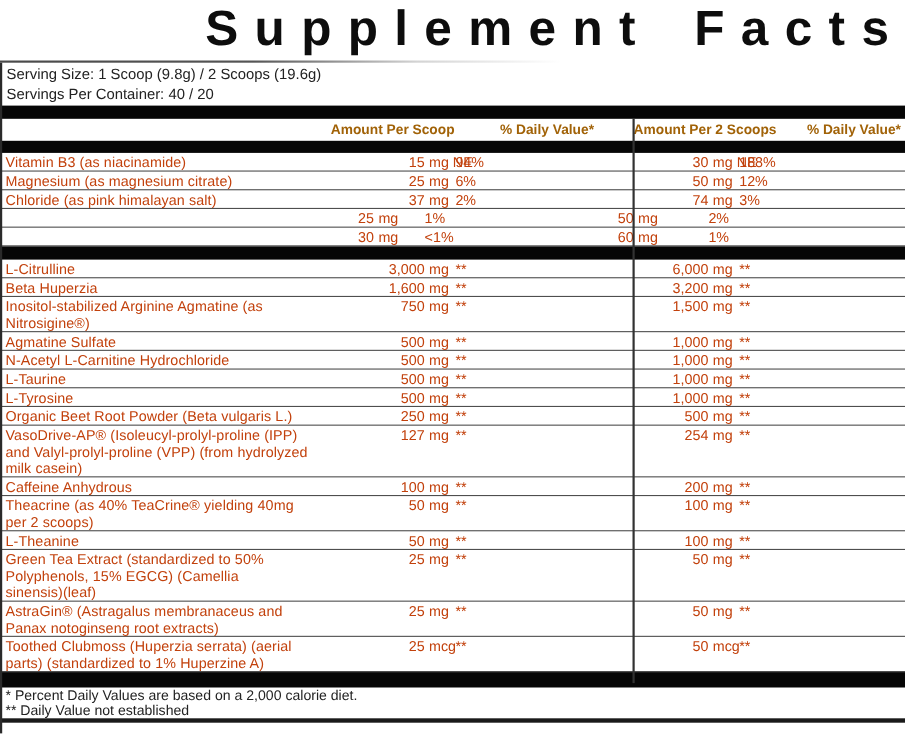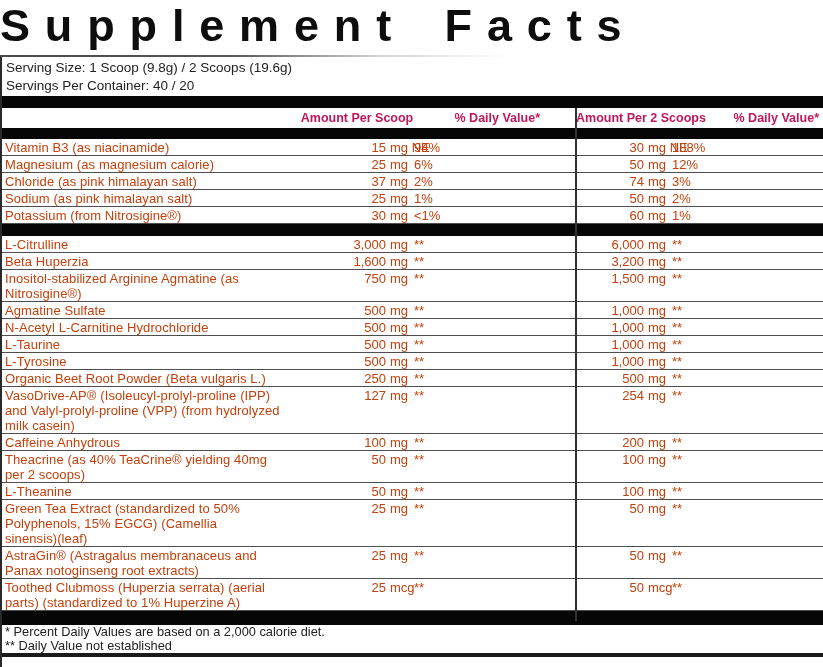--- a/index.html
+++ b/index.html
@@ -7,21 +7,21 @@
     position:relative;
     width:823px; height:667px;
     background:#fff;
     color:#1c1c1c;
     font-family:"Liberation Sans", sans-serif;
     overflow:hidden;
   }
   
   .title {
     height:57px; line-height:52px;
-    text-align:left;
+    text-align:right;
     font-size:45px; font-weight:700;
     letter-spacing:0.33em; word-spacing:0.25em;
     white-space:nowrap;
     color:#0d0d0d;
   }
   .title-rule {
     height:2px; margin-top:-2px;
     background:linear-gradient(to right,#4a4a4a 0%,#555 28%,rgba(130,130,130,.35) 46%,rgba(255,255,255,0) 62%);
   }
   
@@ -31,21 +31,21 @@
   .bar1 { height:12px; }
   .bar2 { height:11px; }
   .bar3 { height:12px; }
   .bar4 { height:14px; }
   .bottom-bar { height:4px; background:#1a1a1a; }
   
   .header-row {
     display:grid;
     grid-template-columns:280px 154px 114px 28px 108px 1fr;
     height:20px; align-items:center;
-    font-size:12.5px; font-weight:700; color:#be185d;
+    font-size:12.5px; font-weight:700; color:#a16207;
   }
   .h-center { text-align:center; white-space:nowrap; }
   .h-right  { text-align:right; white-space:nowrap; }
   .pr8 { padding-right:8px; }
   .pr4 { padding-right:4px; }
   
   .row {
     display:grid;
     grid-template-columns:340px 46px 28px 134px 28px 68px 28px 151px;
     align-items:start;
@@ -96,21 +96,21 @@
     <div class="num">15</div>
     <div class="unit">mg NE</div>
     <div class="dv">94%</div>
     <div></div>
     <div class="num">30</div>
     <div class="unit">mg NE</div>
     <div class="dv">188%</div>
   </div>
 
   <div class="row">
-    <div class="name">Magnesium (as magnesium calorie)</div>
+    <div class="name">Magnesium (as magnesium citrate)</div>
     <div class="num">25</div>
     <div class="unit">mg</div>
     <div class="dv">6%</div>
     <div></div>
     <div class="num">50</div>
     <div class="unit">mg</div>
     <div class="dv">12%</div>
   </div>
 
   <div class="row">
@@ -118,32 +118,30 @@
     <div class="num">37</div>
     <div class="unit">mg</div>
     <div class="dv">2%</div>
     <div></div>
     <div class="num">74</div>
     <div class="unit">mg</div>
     <div class="dv">3%</div>
   </div>
 
   <div class="row">
-    <div class="name">Sodium (as pink himalayan salt)</div>
     <div class="num">25</div>
     <div class="unit">mg</div>
     <div class="dv">1%</div>
     <div></div>
     <div class="num">50</div>
     <div class="unit">mg</div>
     <div class="dv">2%</div>
   </div>
 
   <div class="row">
-    <div class="name">Potassium (from Nitrosigine®)</div>
     <div class="num">30</div>
     <div class="unit">mg</div>
     <div class="dv">&lt;1%</div>
     <div></div>
     <div class="num">60</div>
     <div class="unit">mg</div>
     <div class="dv">1%</div>
   </div>
 </div>
 

